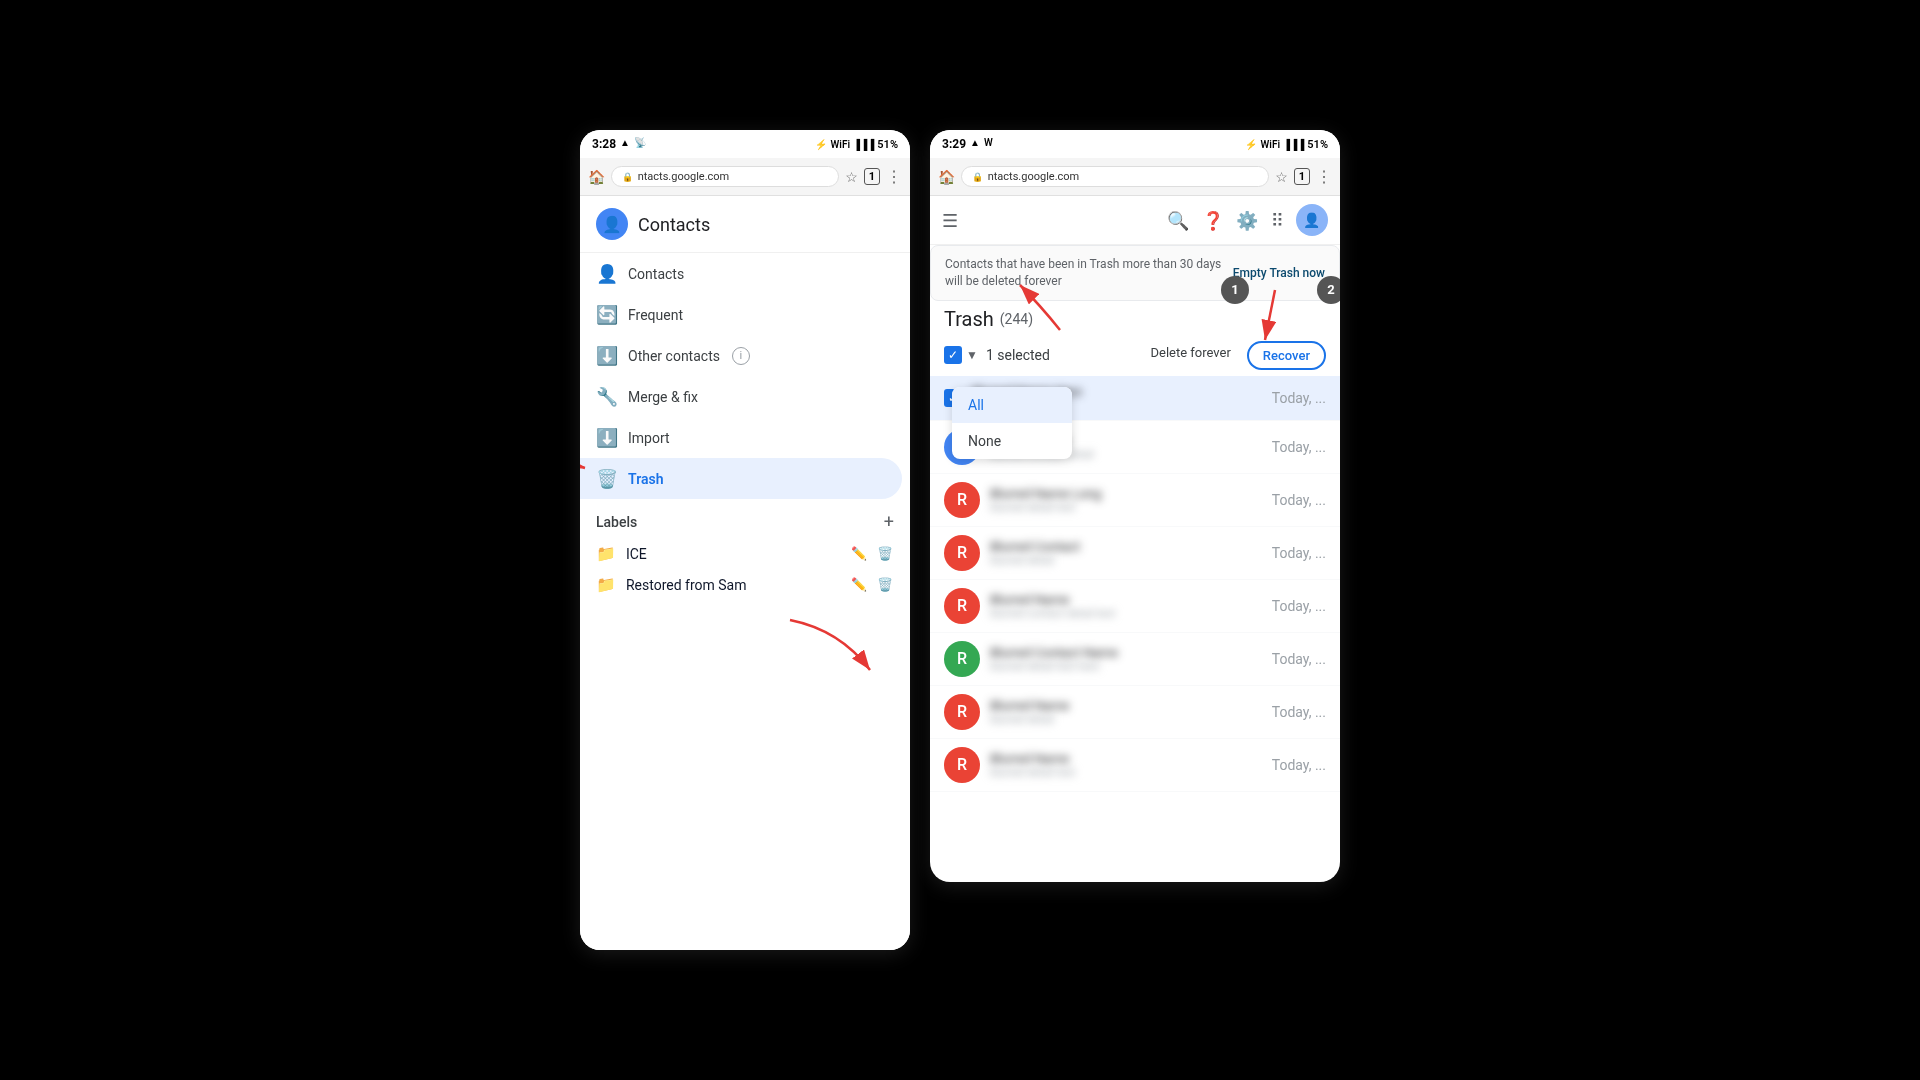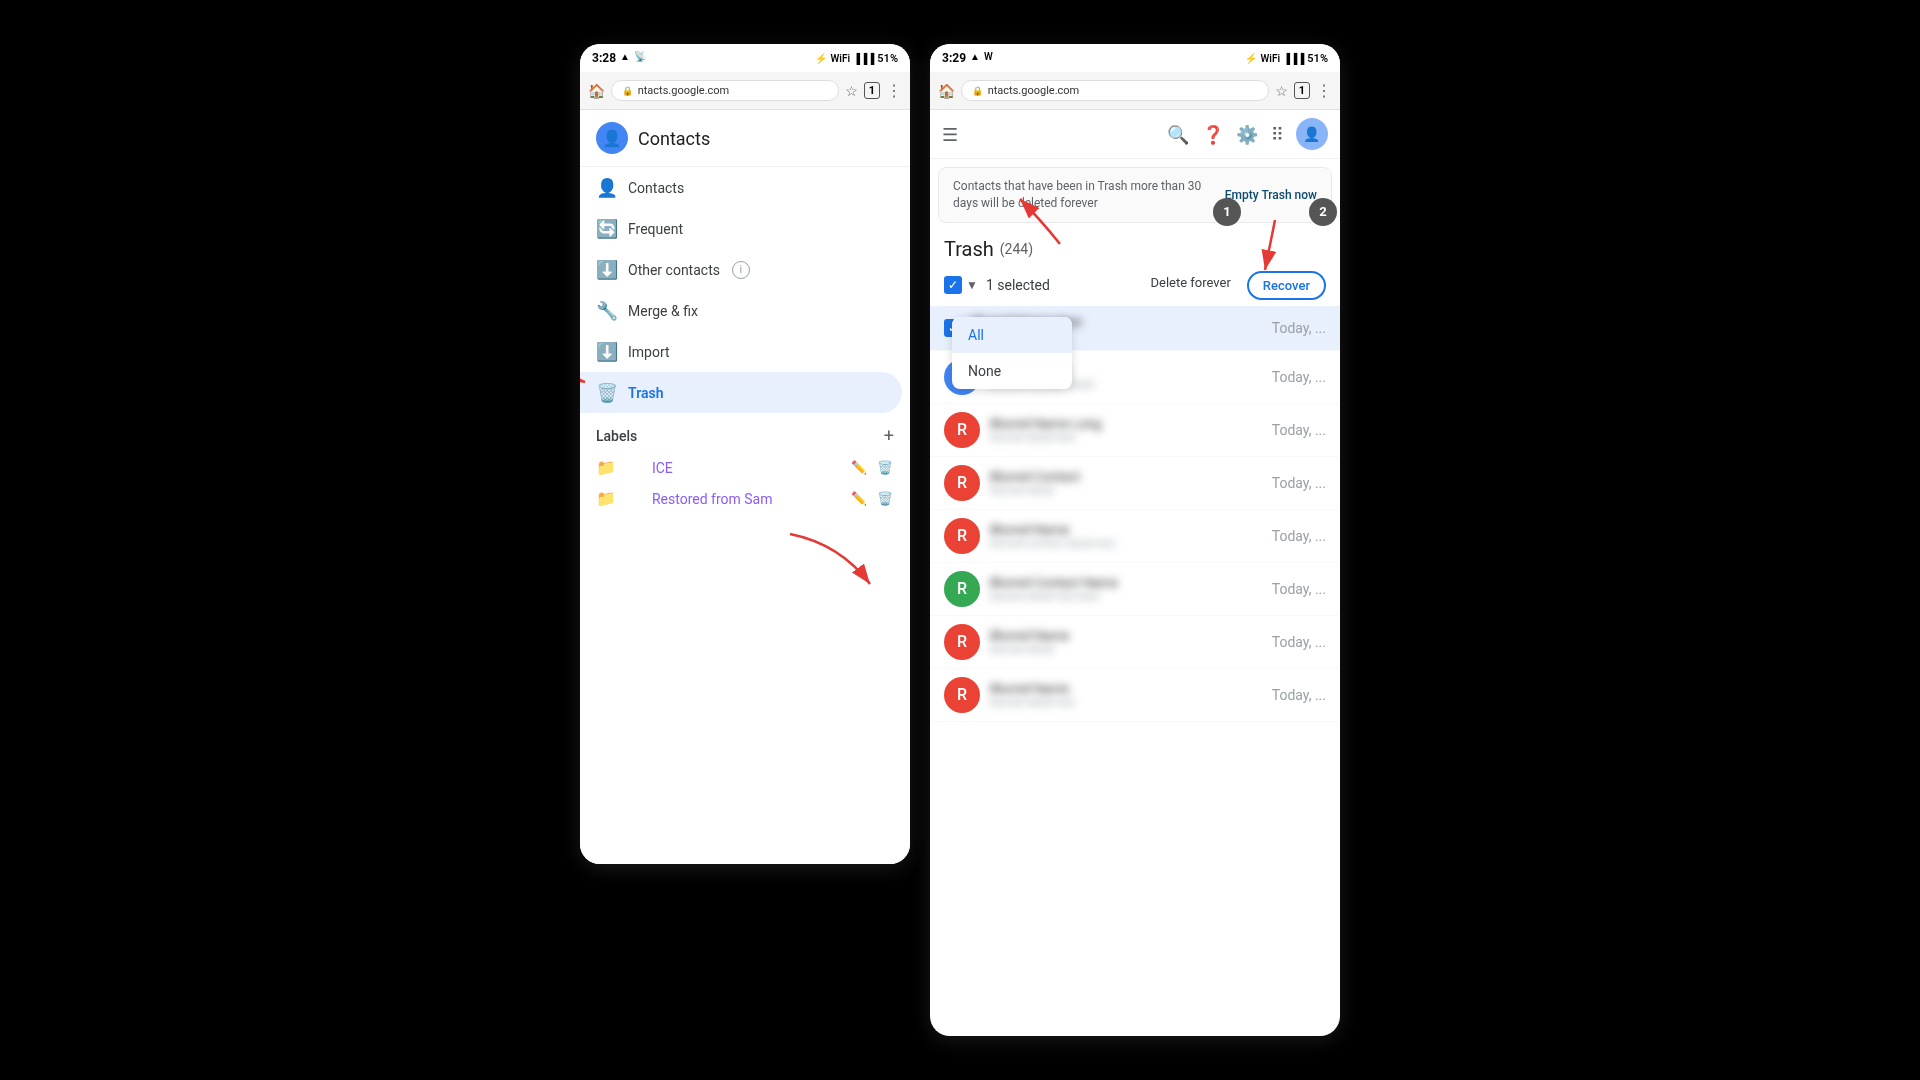--- a/index.html
+++ b/index.html
@@ -22,21 +22,21 @@
       border-radius: 20px;
       overflow: hidden;
       display: flex;
       flex-direction: column;
       box-shadow: 0 4px 20px rgba(255,255,255,0.1);
     }
 
     
     .phone-right {
       width: 410px;
-      height: 992px;
+      height: 752px;
       background: #fff;
       border-radius: 20px;
       overflow: hidden;
       display: flex;
       flex-direction: column;
       box-shadow: 0 4px 20px rgba(255,255,255,0.1);
       margin-left: 0px;
     }
 
     
@@ -174,22 +174,21 @@
     }
 
     .label-icon {
       font-size: 16px;
       color: #5f6368;
     }
 
     .label-name {
       flex: 1;
       font-size: 14px;
-      color: #8b5cf6;
-      margin-left: 26px;
+      color: #0f172a;
     }
 
     
     .right-panel-header {
       display: flex;
       align-items: center;
       padding: 8px 12px;
       gap: 8px;
       border-bottom: 1px solid #f0f0f0;
     }
@@ -209,21 +208,20 @@
       overflow: hidden;
       display: flex;
       align-items: center;
       justify-content: center;
     }
 
     
     .trash-banner {
       background: #fafafa;
       border: 1px solid #e8eaed;
-      margin: 8px;
       border-radius: 8px;
       padding: 10px 14px;
       display: flex;
       align-items: center;
       justify-content: flex-start;
       font-size: 12px;
       color: #5f6368;
     }
 
     .banner-text { flex: 1; line-height: 1.4; }

